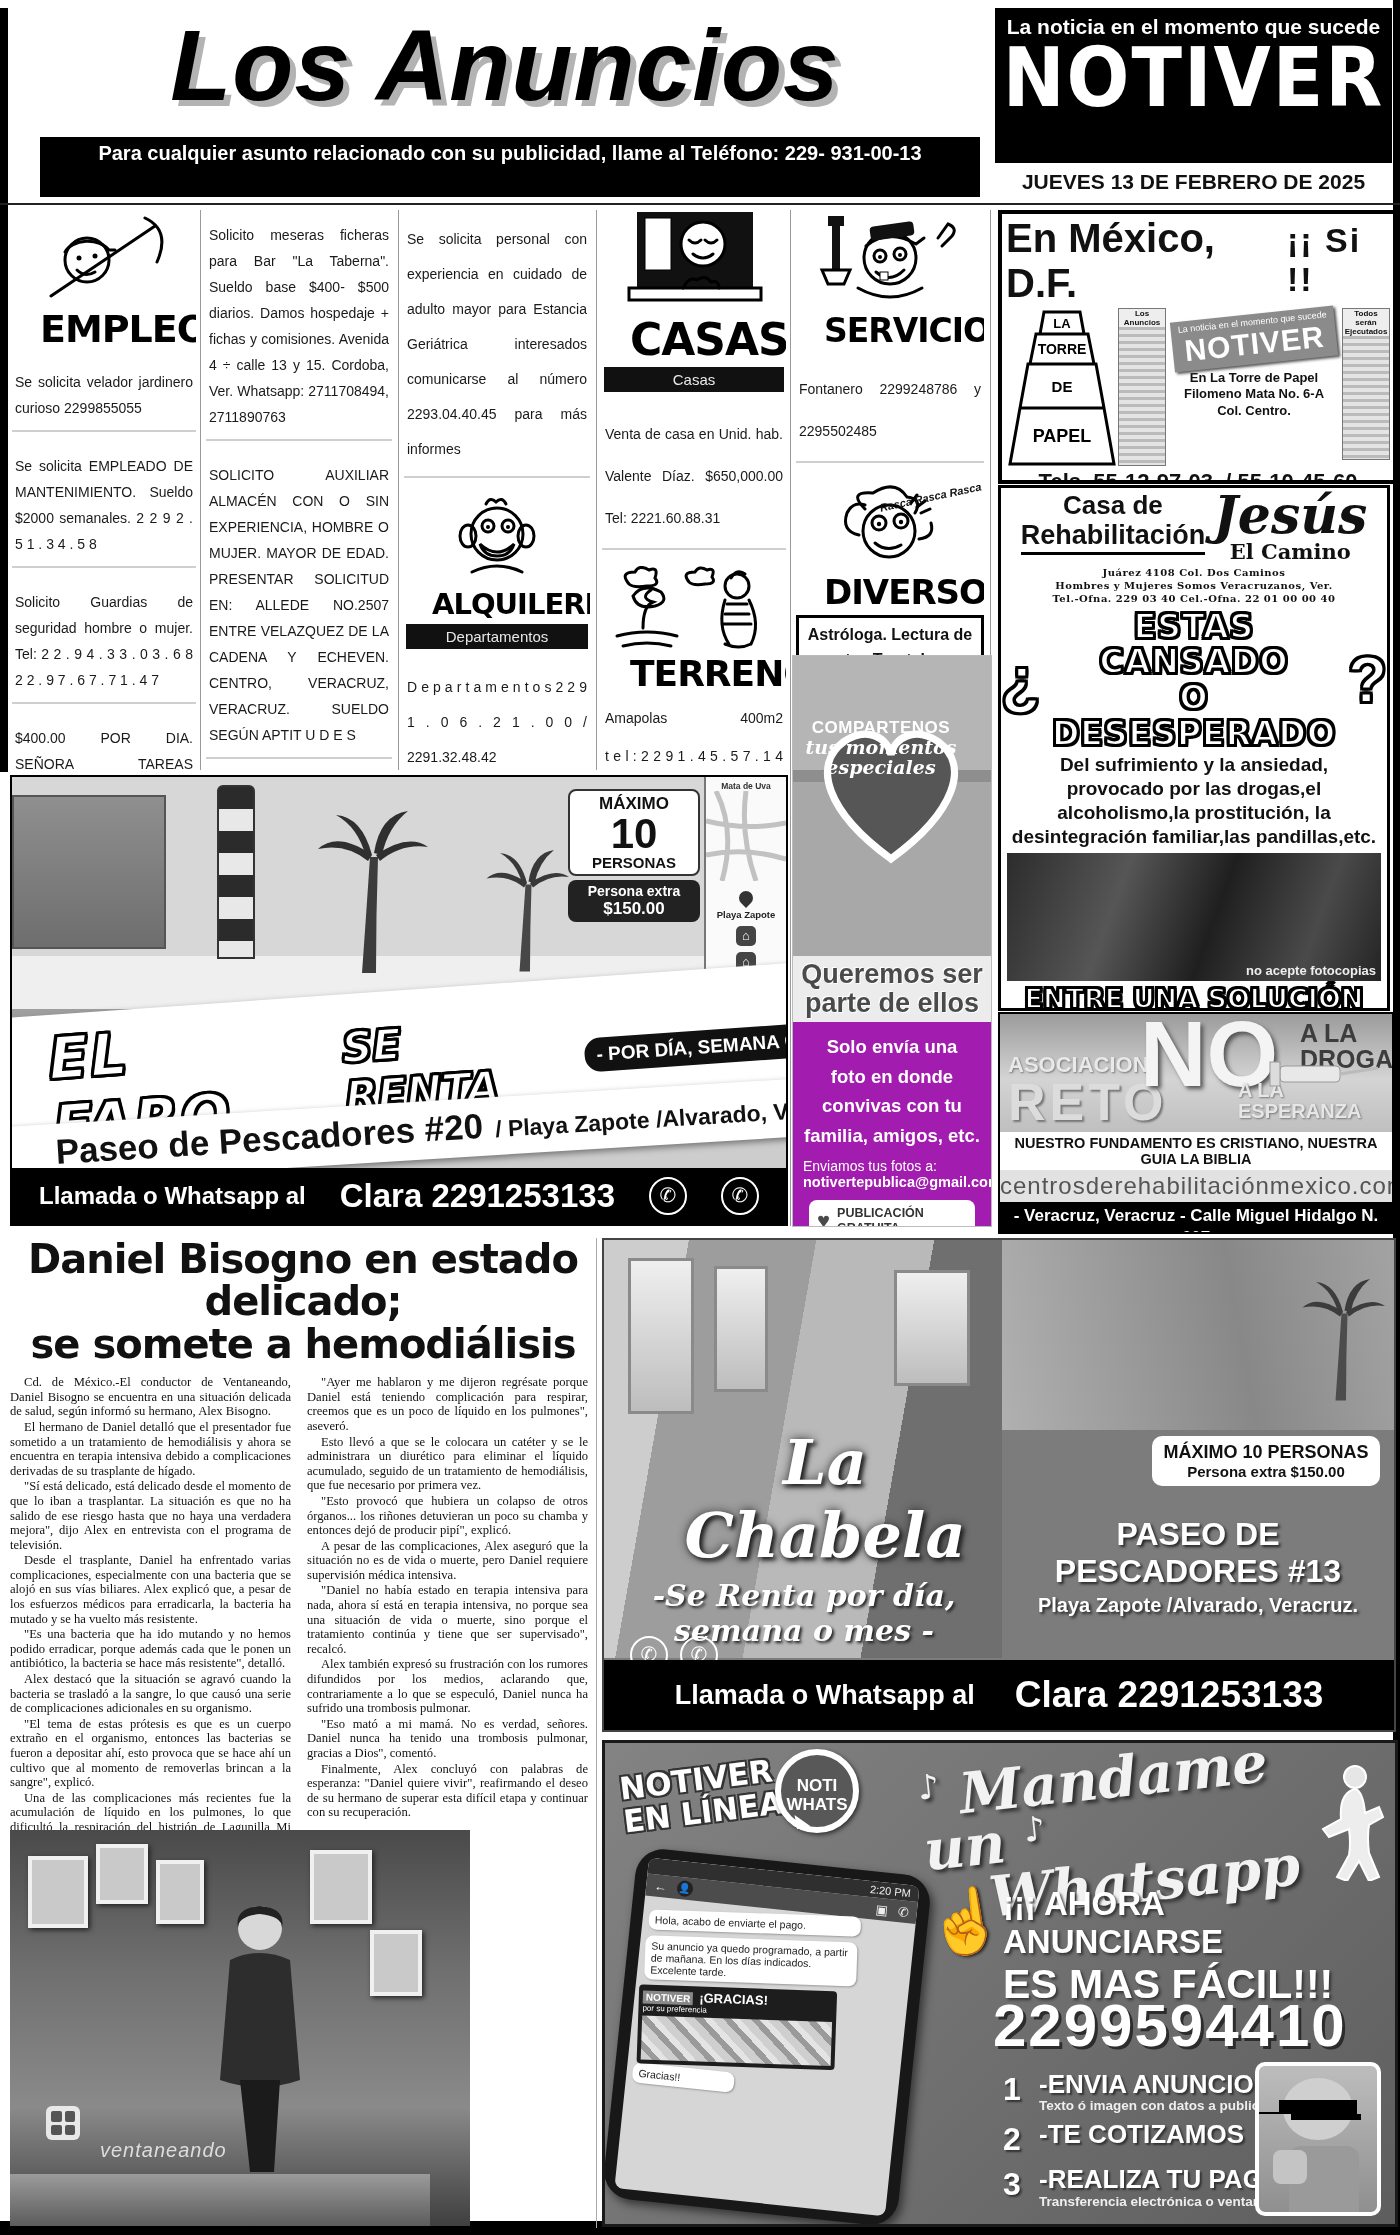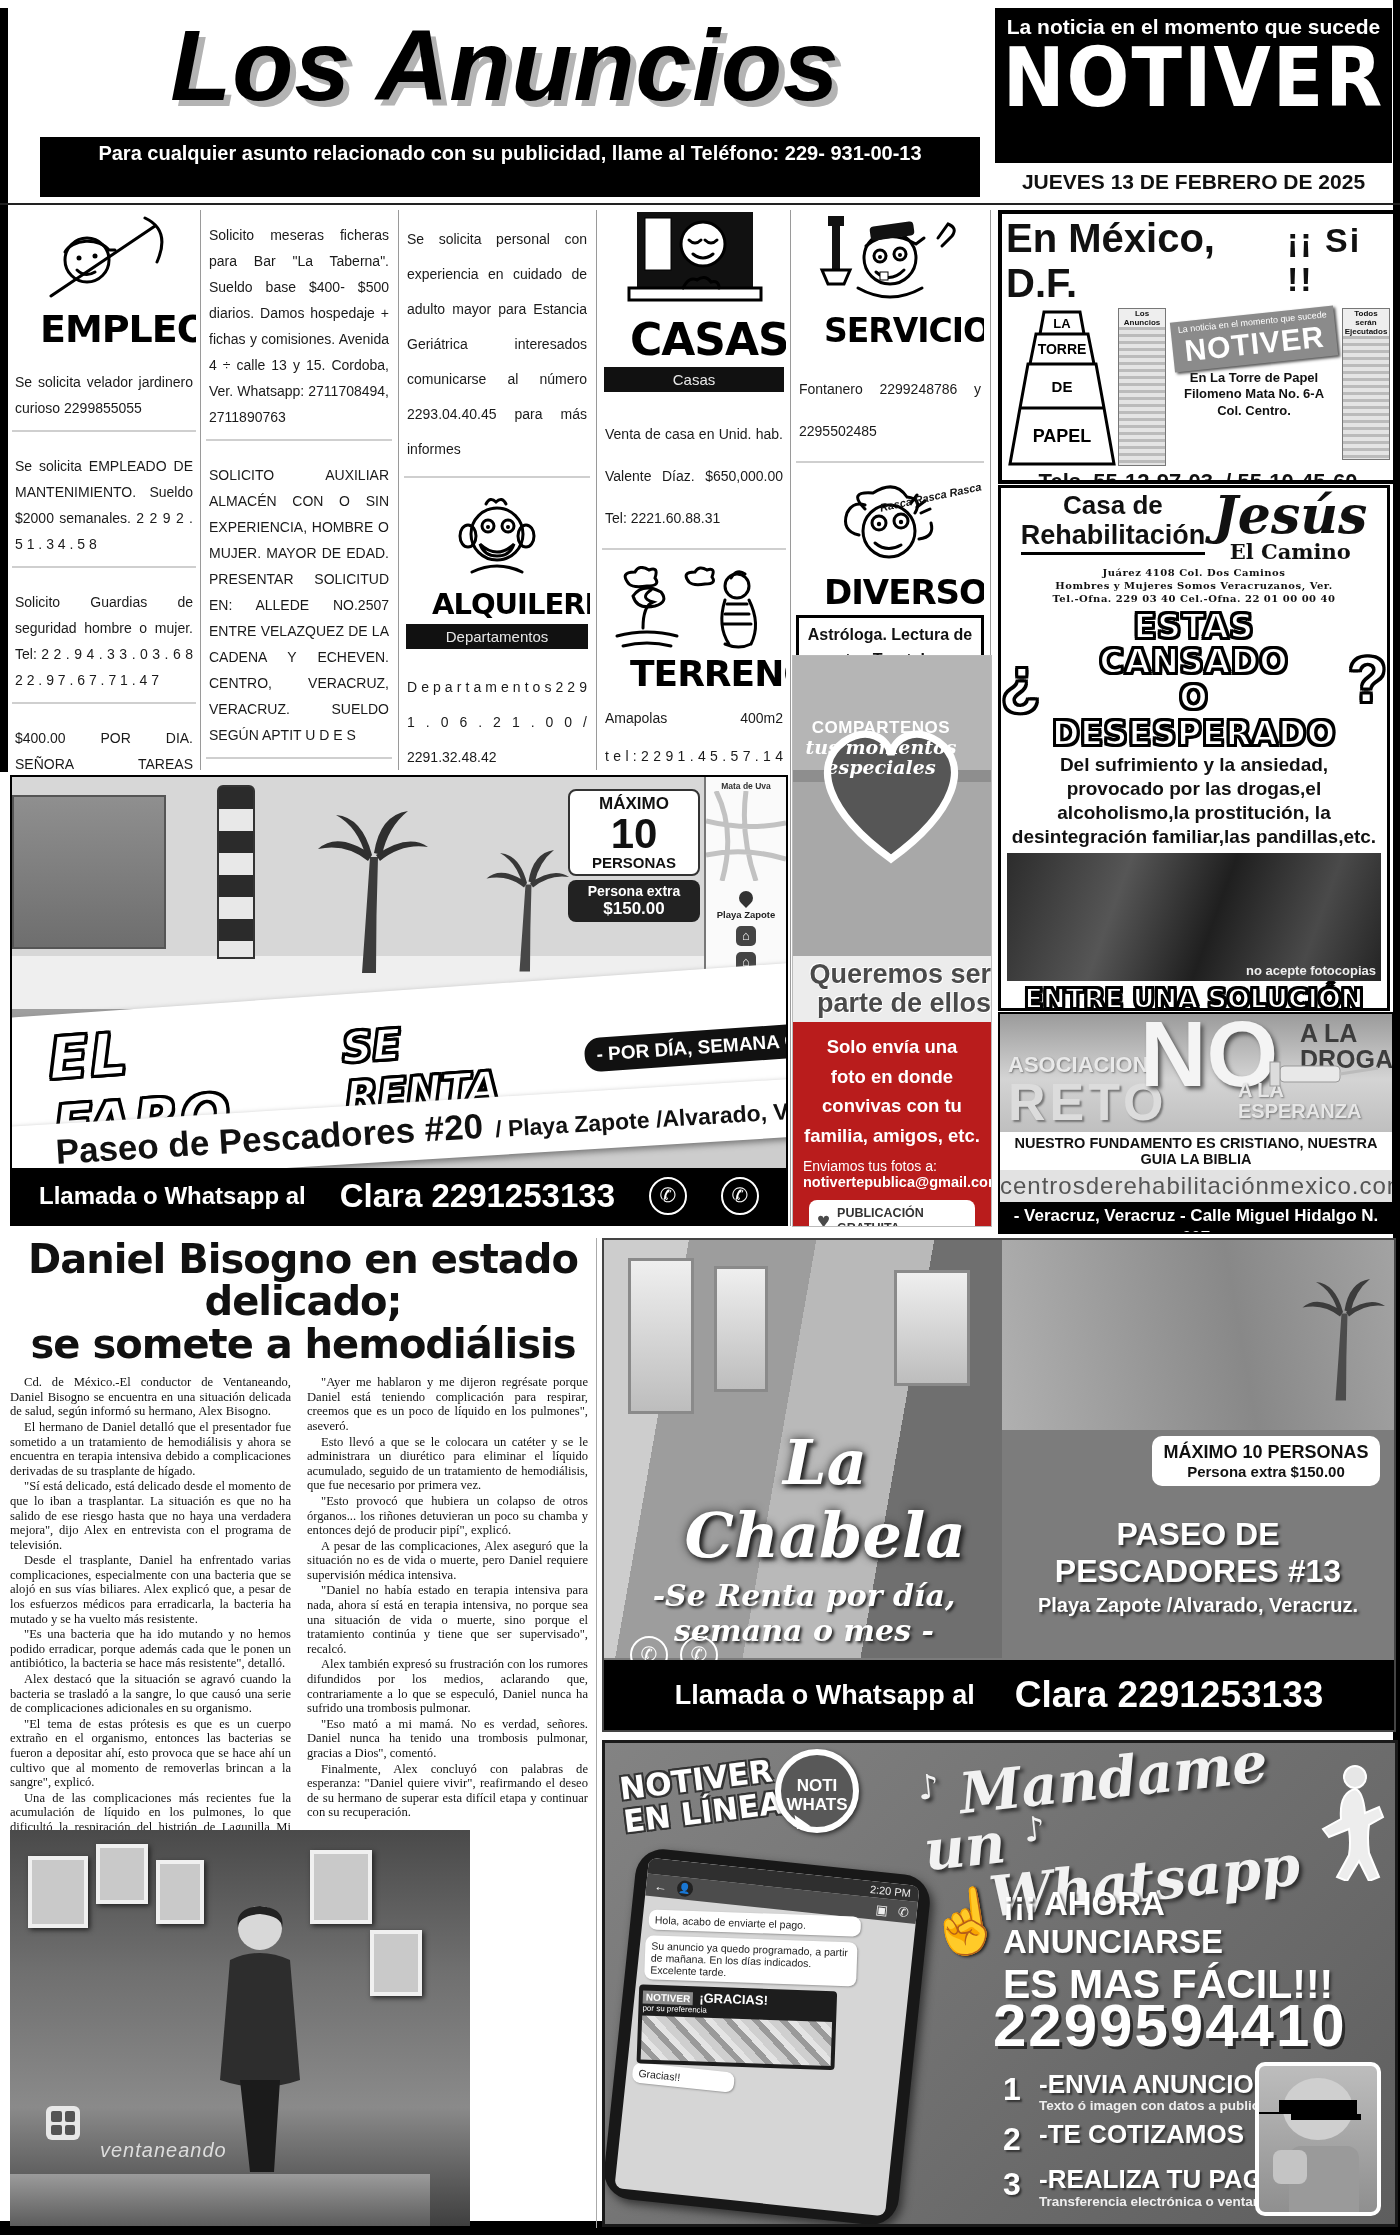--- a/index.html
+++ b/index.html
@@ -108,23 +108,23 @@
   .faro-phone{font-size:33px;font-weight:900;}
   .cicon{width:34px;height:34px;border:2px solid #fff;border-radius:50%;color:#fff;font-size:20px;line-height:32px;text-align:center;}
   
   .comp{left:792px;top:655px;width:198px;height:570px;overflow:hidden;border:1px solid #bbb;}
   .comp-photo{position:relative;height:300px;background:
     linear-gradient(#b5b5b5 0 38%,#8e8e8e 38% 42%,#a8a8a8 42% 100%);}
   .comp-heart{position:absolute;left:10px;top:36px;width:176px;height:190px;}
   .comp-heart-txt{position:absolute;left:0;top:62px;width:176px;text-align:center;color:#fff;}
   .comp-t1{font-size:17px;font-weight:900;letter-spacing:.5px;}
   .comp-t2{font-family:"DejaVu Serif",serif;font-style:italic;font-weight:bold;font-size:19px;line-height:1.05;}
-  .comp-band{height:62px;background:#ececec;text-align:right;font-size:27px;font-weight:900;color:#4a4a4a;line-height:1.08;
+  .comp-band{height:62px;background:#ececec;text-align:center;font-size:27px;font-weight:900;color:#4a4a4a;line-height:1.08;
     text-shadow:1px 1px 0 #fff,-1px -1px 0 #fff;padding-top:4px;}
-  .comp-dark{background:#b91c1c;color:#fff;height:206px;padding:10px 10px 0;}
+  .comp-dark{background:#a21caf;color:#fff;height:206px;padding:10px 10px 0;}
   .comp-line{font-size:18.5px;font-weight:900;text-align:center;line-height:1.6;}
   .comp-send1{font-size:14px;margin-top:8px;}
   .comp-send2{font-size:14.5px;font-weight:900;}
   .comp-pill{width:150px;margin:10px auto 0;background:#fff;border-radius:8px;color:#333;display:flex;align-items:center;gap:7px;padding:6px 8px;}
   .comp-pill .ht{color:#4a4a4a;font-size:22px;}
   .comp-pill .tx{font-size:12.5px;font-weight:900;line-height:1.15;}
   
   .article{left:10px;top:1238px;width:586px;height:990px;border-right:1px solid #aaa;overflow:hidden;}
   .headline{text-align:center;font-family:"DejaVu Sans",sans-serif;font-weight:900;font-size:40px;line-height:1.06;letter-spacing:-1px;}
   .acols{display:flex;gap:16px;margin-top:10px;height:500px;overflow:hidden;padding-right:6px;}

